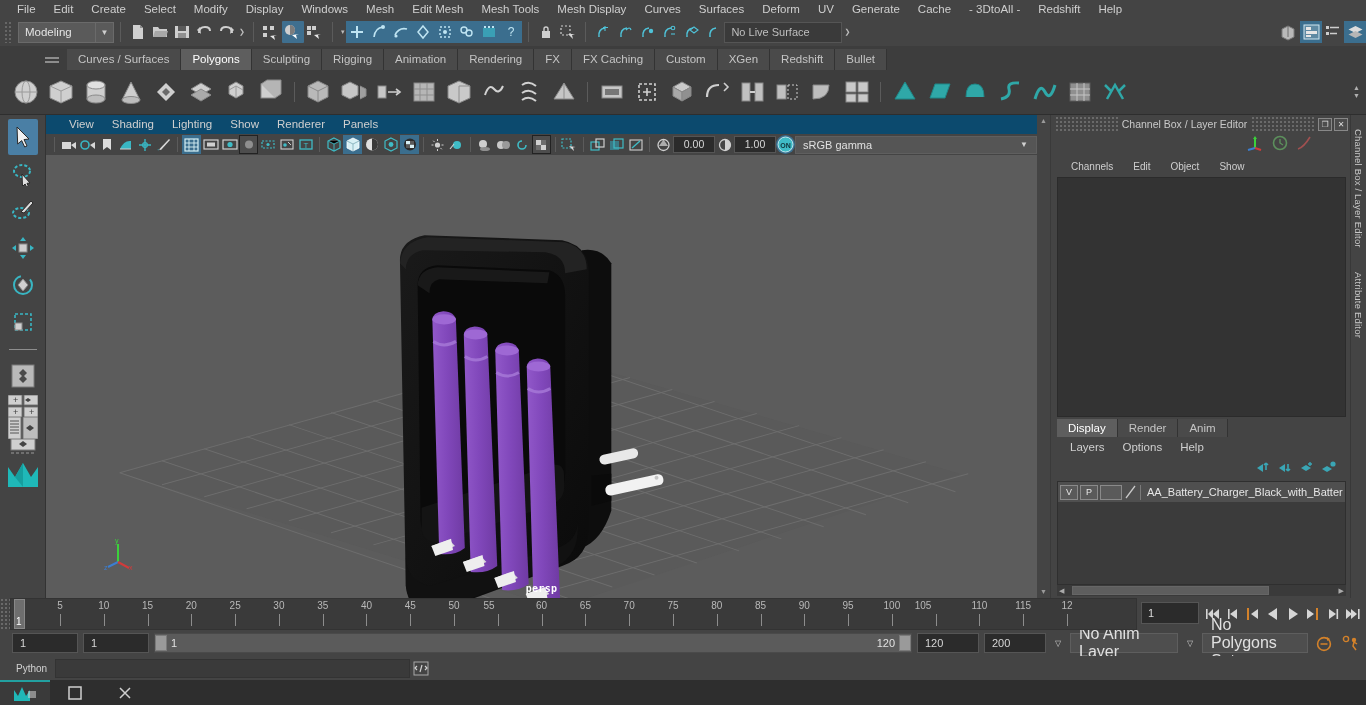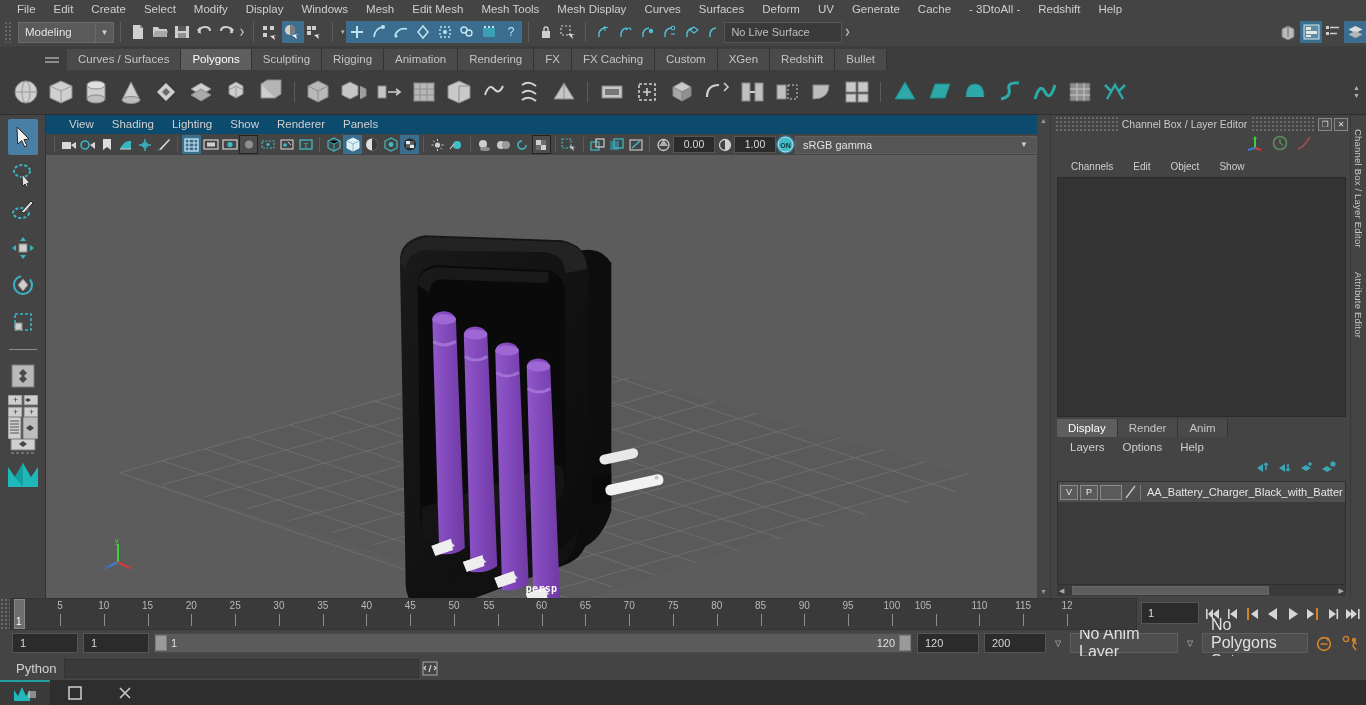--- a/index.html
+++ b/index.html
@@ -116,21 +116,21 @@
   .rangerow{ height:26px; display:flex; align-items:center; gap:5px; padding:0 4px 0 12px; }
   .rfield{ height:20px; background:#2b2b2b; border:1px solid #555; color:#d6d6d6; font-size:11px; display:flex; align-items:center; padding-left:7px; }
   .rangebar{ flex:1 1 auto; height:20px; background:#5b5b5b; border:1px solid #4a4a4a; display:flex; align-items:center; position:relative; min-width:50px;}
   .rangebar .handle{ width:12px; height:16px; background:#9a9a9a; border:1px solid #7a7a7a; }
   .rangebar .lbl{ font-size:11px; color:#e2e2e2; padding:0 4px;}
   .dropcar{ width:14px; text-align:center; color:#c9c9c9; font-size:8px; }
   .selbox{ height:20px; background:#4e4e4e; border:1px solid #5e5e5e; color:#e0e0e0; font-size:16px; display:flex; align-items:center; padding:0 8px; }
 
   
   .cmdrow{ height:24px; display:flex; align-items:center; gap:0; background:#444444; padding-left:12px; }
-  .cmdlabel{ font-size:13px; color:#d2d2d2; padding:0 8px 0 4px; }
+  .cmdlabel{ font-size:10px; color:#d2d2d2; padding:0 8px 0 4px; }
   .cmdin{ width:355px; height:19px; background:#3a3a3a; border:1px solid #333; }
   .cmdout{ flex:1 1 auto; height:19px; background:#3a3a3a; border:1px solid #333; display:flex; align-items:center; padding-left:6px; font-size:11px; color:#cfcfcf; margin-left:5px;}
   .cmdicon{ width:22px; display:flex; align-items:center; justify-content:center;}
 
   
   .taskbar{ height:25px; background:#2e2e2e; display:flex; align-items:center; flex:0 0 auto; }
   .tb-item{ width:50px; height:25px; display:flex; align-items:center; justify-content:center; }
   .tb-item.act{ background:#3a3a3a; border-top:2px solid #22a0a0; }
 </style>
 </head>

